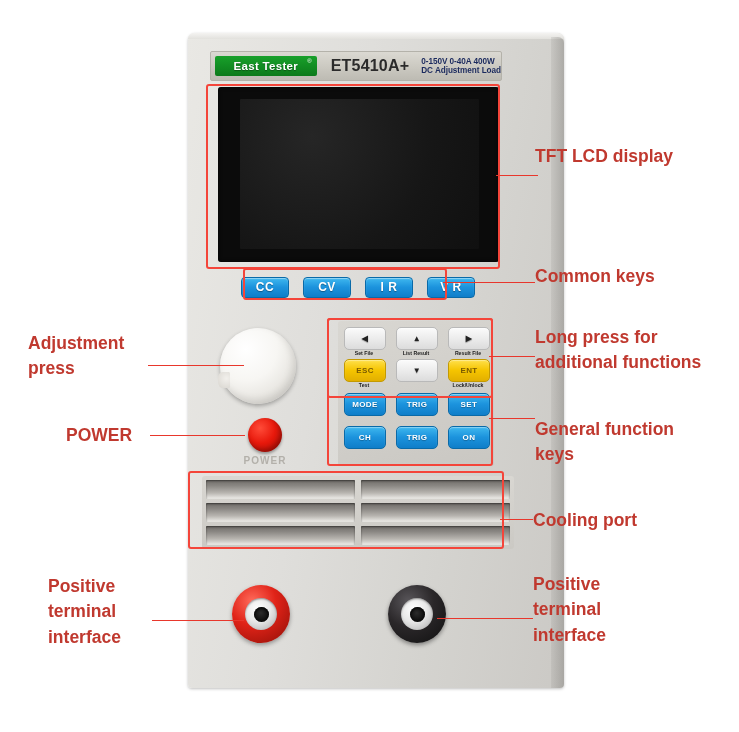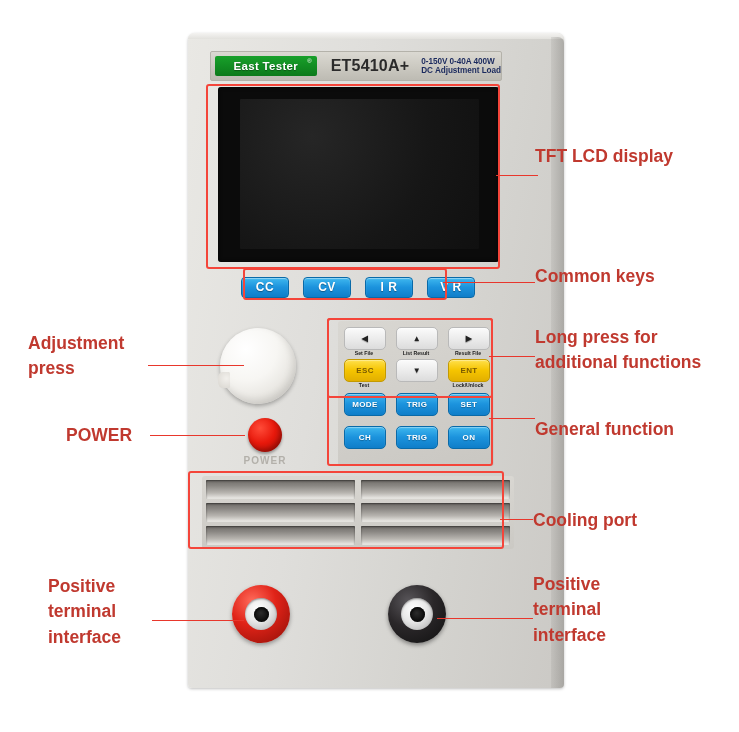--- a/index.html
+++ b/index.html
@@ -337,20 +337,21 @@
 
 <div class="anno" style="left:535px;top:264px;">Common keys</div>
 
 <div class="anno" style="left:535px;top:325px;">
   <div>Long press for</div>
   <div>additional functions</div>
 </div>
 
 <div class="anno" style="left:535px;top:417px;">
   <div>General function</div>
+  <div>keys</div>
 </div>
 
 <div class="anno" style="left:533px;top:508px;">Cooling port</div>
 
 <div class="anno left" style="left:28px;top:331px;width:120px;">
   <div style="text-align:left;">Adjustment</div>
   <div style="text-align:left;">press</div>
 </div>
 
 <div class="anno" style="left:66px;top:423px;">POWER</div>

